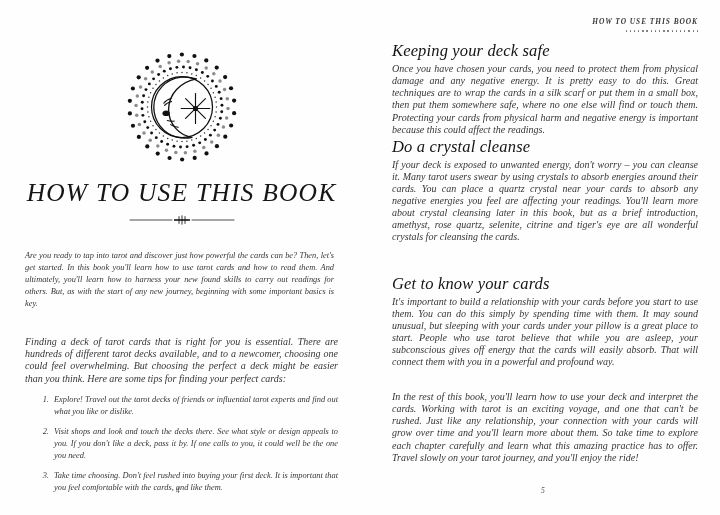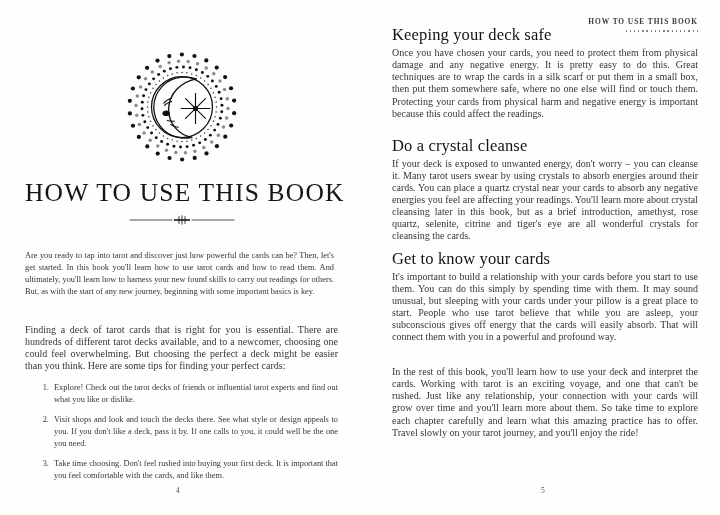--- a/index.html
+++ b/index.html
@@ -21,20 +21,21 @@
     height: 515px;
     background: #fefefe;
     display: flex;
   }
 
   .page {
     position: relative;
     width: 360px;
     height: 515px;
     box-sizing: border-box;
+    font-style: italic;
   }
 
   .page-left  { padding: 0 22px 0 25px; }
   .page-right { padding: 0 22px 0 32px; }
 
   
   .running-head {
     position: absolute;
     top: 18px;
     right: 22px;
@@ -111,21 +112,21 @@
 
   .body-para {
     margin: 0;
     font-size: 10px;
     line-height: 12.1px;
     text-align: justify;
     color: #35353a;
   }
 
   .section { margin-top: 0; }
-  .section + .section { margin-top: 17px; }
+  .section + .section { margin-top: 2px; }
 
   .left-section { margin-top: 26px; }
 
   ol.tips {
     margin: 9px 0 0 0;
     padding-left: 26px;
     font-size: 8.35px;
     line-height: 12.1px;
     color: #35353a;
   }
@@ -140,21 +141,21 @@
   .folio {
     position: absolute;
     bottom: 20px;
     font-size: 7.6px;
     color: #55555a;
     letter-spacing: 0.3px;
   }
   .folio-left  { left: 0; right: 0; text-align: center; margin-left: -4px; }
   .folio-right { left: 0; right: 0; text-align: center; margin-left: 6px; }
 
-  .right-stack { padding-top: 26px; }
+  .right-stack { padding-top: 42px; }
 </style>
 </head>
 <body>
 
 <div class="spread">
 
   <div class="page page-left">
 
     <div class="opener">
 
@@ -341,21 +342,21 @@
           <path d="M57 2.2 L57 9.8"></path>
         </g>
       </svg>
     </div>
 
     <p class="intro-para">Are you ready to tap into tarot and discover just how powerful the cards can be? Then, let's get started. In this book you'll learn how to use tarot cards and how to read them. And ultimately, you'll learn how to harness your new found skills to carry out readings for others. But, as with the start of any new journey, beginning with some important basics is key.</p>
 
     <div class="left-section">
       <p class="body-para">Finding a deck of tarot cards that is right for you is essential. There are hundreds of different tarot decks available, and to a newcomer, choosing one could feel overwhelming. But choosing the perfect a deck might be easier than you think. Here are some tips for finding your perfect cards:</p>
       <ol class="tips">
-        <li>Explore! Check out the tarot decks of friends or influential tarot experts and find out what you like or dislike.</li>
+        <li>Explore! Travel out the tarot decks of friends or influential tarot experts and find out what you like or dislike.</li>
         <li>Visit shops and look and touch the decks there. See what style or design appeals to you. If you don't like a deck, pass it by. If one calls to you, it could well be the one you need.</li>
         <li>Take time choosing. Don't feel rushed into buying your first deck. It is important that you feel comfortable with the cards, and like them.</li>
       </ol>
     </div>
 
     <div class="folio folio-left">4</div>
   </div>
 
   <div class="page page-right">
 
@@ -388,21 +389,21 @@
       <div class="section">
         <h2 class="section-title">Keeping your deck safe</h2>
         <p class="body-para">Once you have chosen your cards, you need to protect them from physical damage and any negative energy. It is pretty easy to do this. Great techniques are to wrap the cards in a silk scarf or put them in a small box, then put them somewhere safe, where no one else will find or touch them. Protecting your cards from physical harm and negative energy is important because this could affect the readings.</p>
       </div>
 
       <div class="section">
         <h2 class="section-title">Do a crystal cleanse</h2>
         <p class="body-para">If your deck is exposed to unwanted energy, don't worry – you can cleanse it. Many tarot users swear by using crystals to absorb energies around their cards. You can place a quartz crystal near your cards to absorb any negative energies you feel are affecting your readings. You'll learn more about crystal cleansing later in this book, but as a brief introduction, amethyst, rose quartz, selenite, citrine and tiger's eye are all wonderful crystals for cleansing the cards.</p>
       </div>
 
-      <div class="section" style="margin-top:7px;">
+      <div class="section" style="margin-top:31px;">
         <h2 class="section-title">Get to know your cards</h2>
         <p class="body-para">It's important to build a relationship with your cards before you start to use them. You can do this simply by spending time with them. It may sound unusual, but sleeping with your cards under your pillow is a great place to start. People who use tarot believe that while you are asleep, your subconscious gives off energy that the cards will easily absorb. That will connect them with you in a powerful and profound way.</p>
       </div>
 
       <div class="section" style="margin-top:23px;">
         <p class="body-para">In the rest of this book, you'll learn how to use your deck and interpret the cards. Working with tarot is an exciting voyage, and one that can't be rushed. Just like any relationship, your connection with your cards will grow over time and you'll learn more about them. So take time to explore each chapter carefully and learn what this amazing practice has to offer. Travel slowly on your tarot journey, and you'll enjoy the ride!</p>
       </div>
 
     </div>
 

